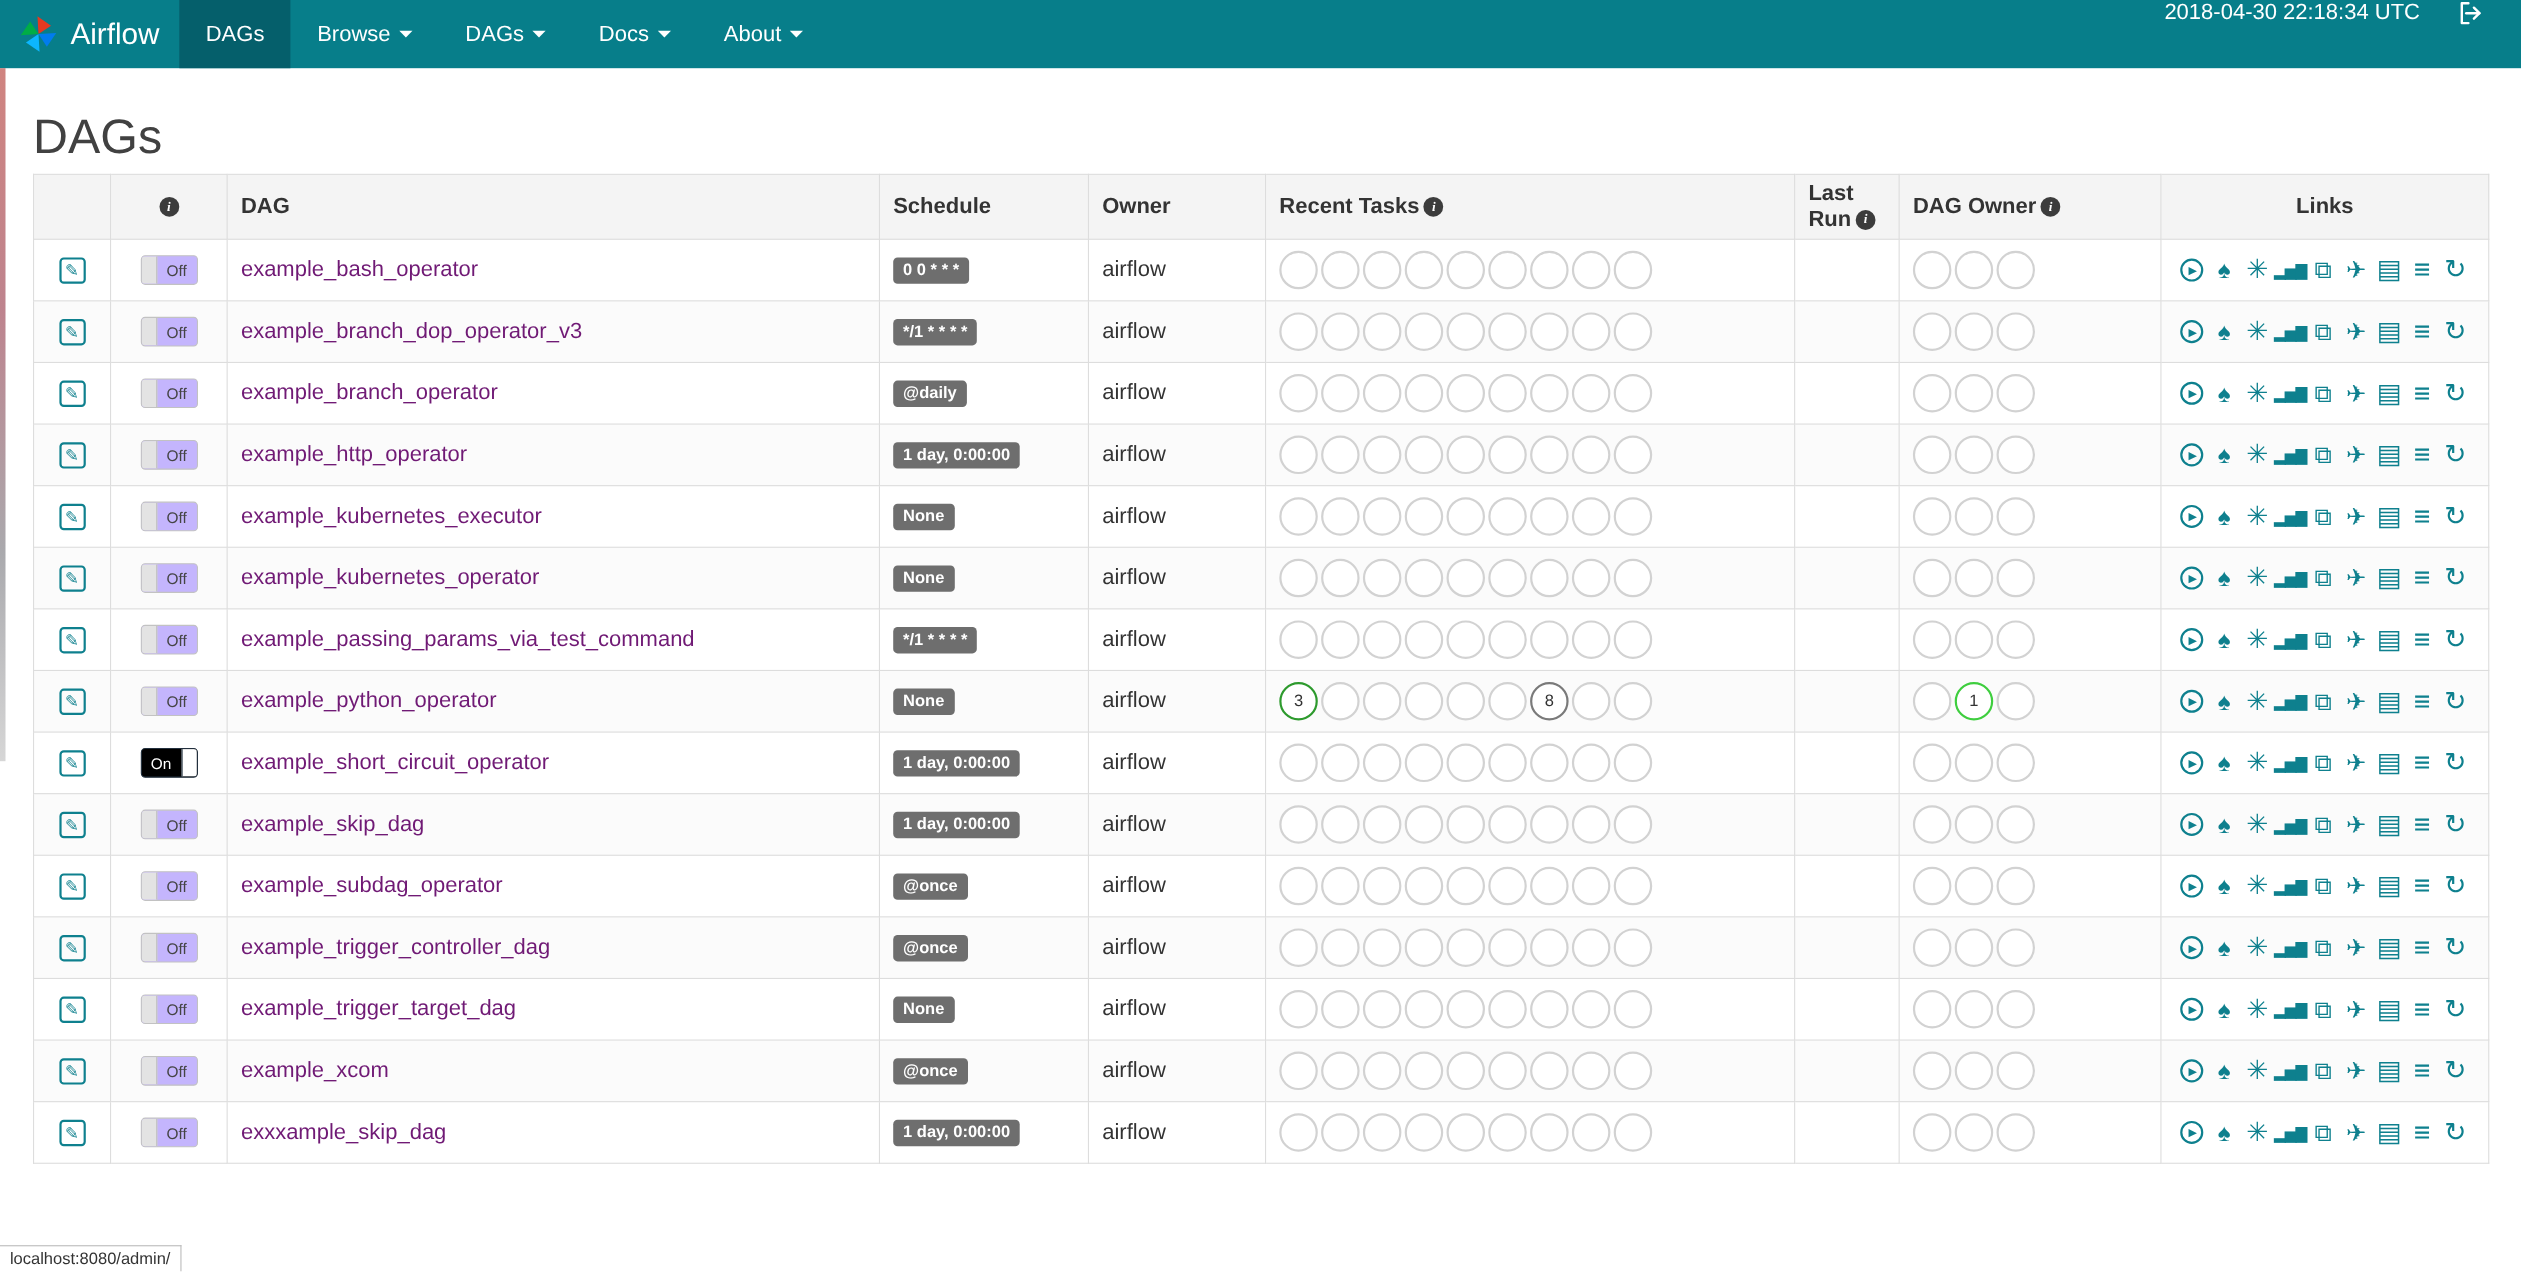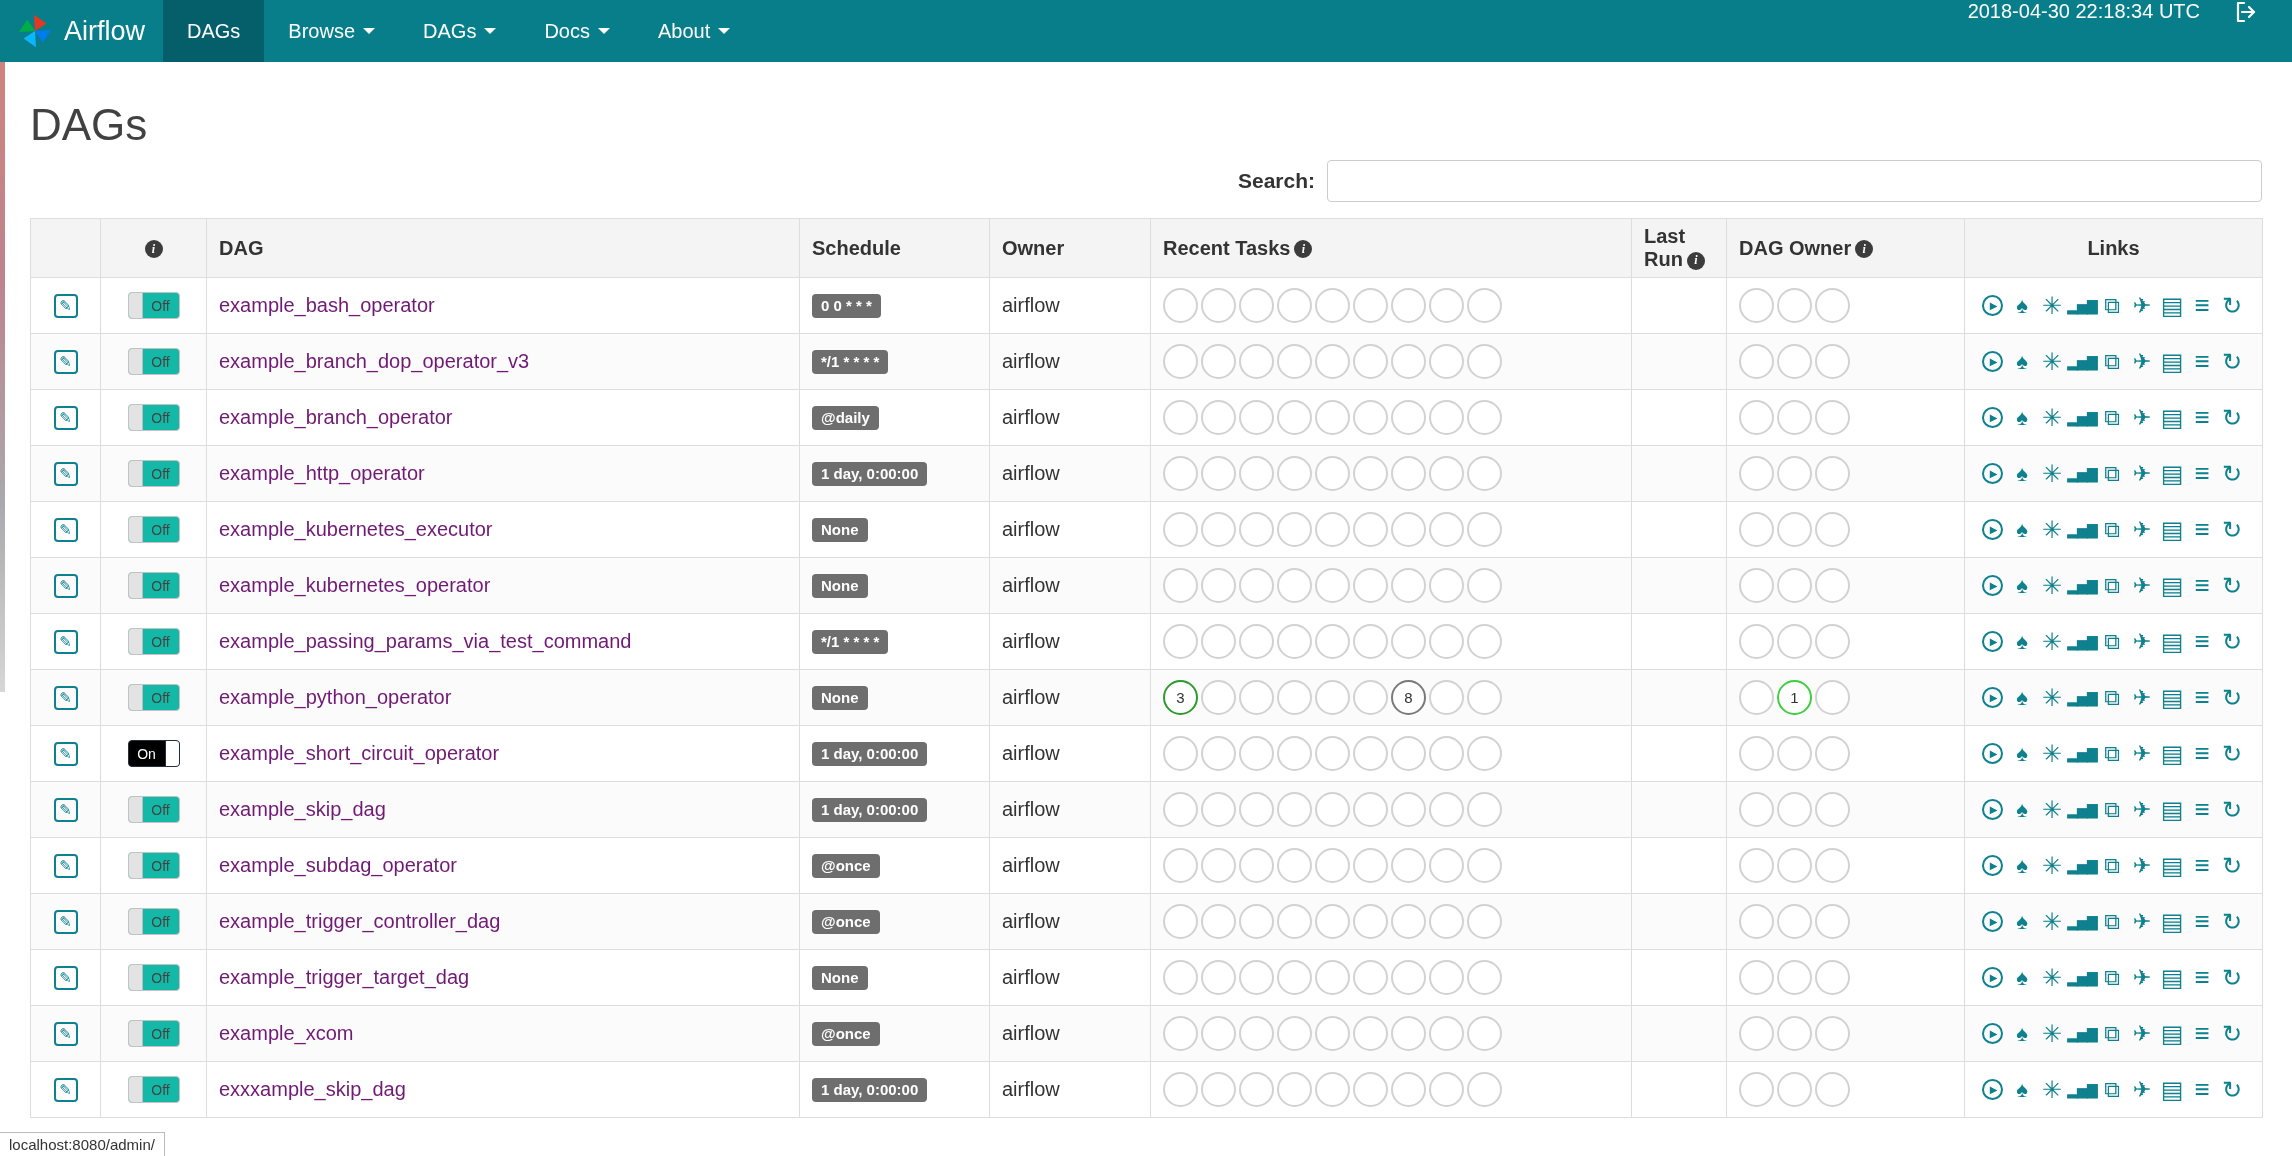--- a/index.html
+++ b/index.html
@@ -77,21 +77,21 @@
 
   
   .toggle {
     position: relative; display: inline-block; width: 52px; height: 27px;
     border: 1px solid #c2c2c2; border-radius: 4px; font-size: 14px; cursor: pointer;
     vertical-align: middle; overflow: hidden;
   }
   .toggle .toggle-label {
     position: absolute; top: 0; bottom: 0; display: flex; align-items: center; justify-content: center;
   }
-  .toggle.off { background: #14b8a6; color: #444; }
+  .toggle.off { background: #c4b5fd; color: #444; }
   .toggle.off .knob {
     position: absolute; left: 0; top: 0; bottom: 0; width: 14px;
     background: #e3e3e3; border-right: 1px solid #bdbdbd;
   }
   .toggle.off .toggle-label { left: 14px; right: 0; }
   .toggle.on { background: #000000; border-color: #22303e; color: #fff; }
   .toggle.on .knob {
     position: absolute; right: 0; top: 0; bottom: 0; width: 14px;
     background: #ffffff; border-left: 1px solid #22303e;
   }
@@ -187,24 +187,20 @@
         <line x1="8" y1="12" x2="20" y2="12"></line>
         <path d="M15 7 l5 5 -5 5"></path>
       </svg>
     </span>
   </div>
 </nav>
 
 <div class="main" data-name="main-content">
   <h1 class="page-title" data-name="page-title">DAGs</h1>
 
-  <div class="search-row" data-name="search-row">
-    <span class="search-label" data-name="search-label">Search:</span>
-    <input class="search-input" type="text" data-name="search-input" value="" style="">
-  </div>
 
   <table class="dags" data-name="dags-table">
     <colgroup>
       <col style="width:70px">
         <col style="width:106px">
         <col style="width:593px">
       <col style="width:190px">
         <col style="width:161px">
         <col style="width:481px">
       <col style="width:95px">

